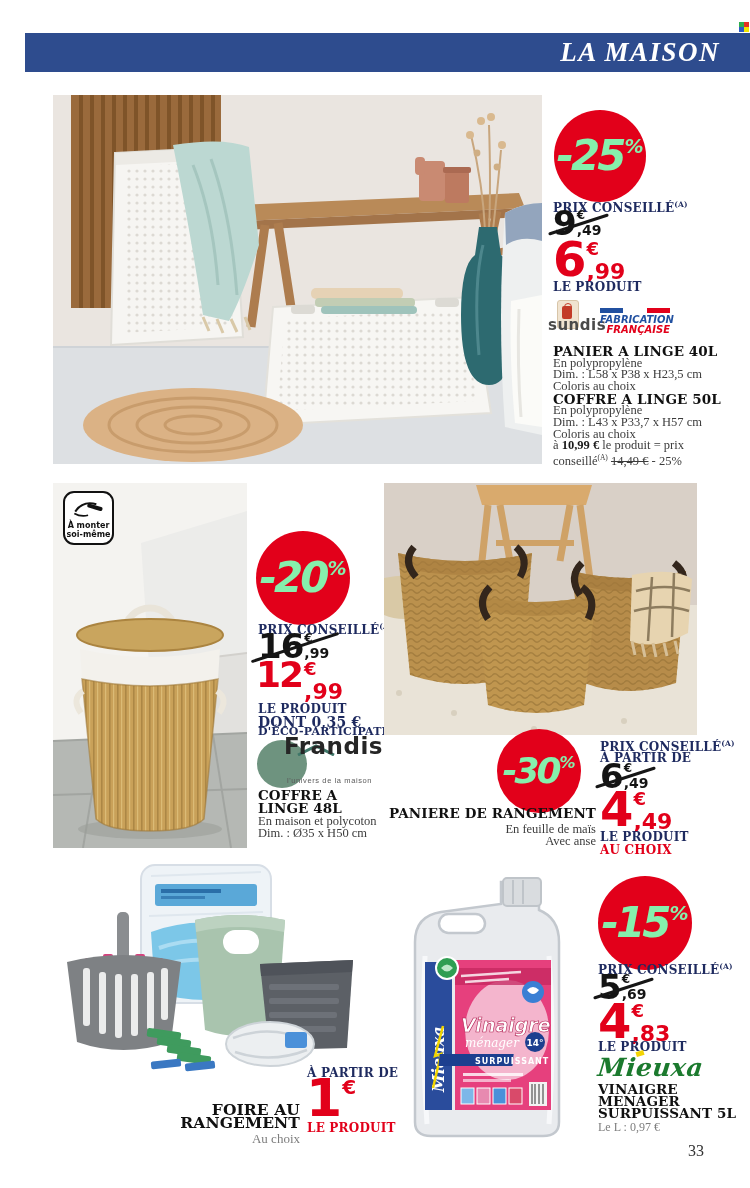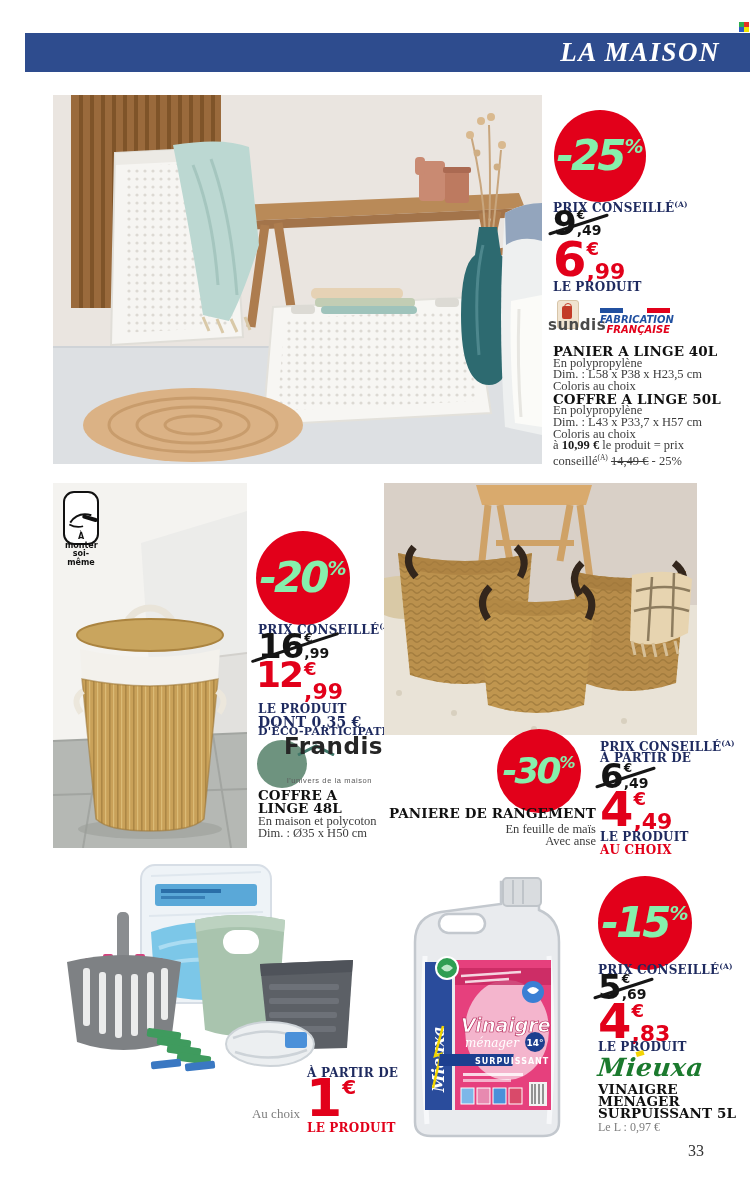--- a/index.html
+++ b/index.html
@@ -68,22 +68,22 @@
   .fab-l2{color:#e2001a;}
   .frandis-circle{width:50px;height:48px;border-radius:50%;background:#6e937f;}
   .frandis-word{font-family:"DejaVu Sans",sans-serif;font-weight:bold;font-size:23px;
                 color:#262626;letter-spacing:.5px;}
   .frandis-tag{font-family:"Liberation Sans",sans-serif;font-size:7.5px;color:#5b5b5b;
                letter-spacing:.6px;}
   .mieuxa{font-family:"DejaVu Serif",serif;font-style:italic;font-weight:bold;
           font-size:25px;color:#1b7a2e;transform:skewX(-6deg);letter-spacing:.5px;}
 
   
-  .asm{left:63px;top:491px;width:36px;height:54px;background:#fff;border:2.5px solid #111;
-       border-radius:11px;text-align:center;box-sizing:border-box;padding-top:14px;}
+  .asm{left:63px;top:491px;width:51px;height:54px;background:#fff;border:2.5px solid #111;
+       border-radius:11px;text-align:center;box-sizing:border-box;padding-top:3px;}
   .asm-txt{font-family:"DejaVu Sans",sans-serif;font-weight:bold;font-size:8px;
            line-height:8.5px;color:#111;}
 
   .pagenum{font-family:"Liberation Serif",serif;font-size:16px;color:#333;}
   svg text{user-select:none;}
 </style>
 </head>
 <body>
 
 <div id="page">
@@ -472,20 +472,21 @@
 
   <div class="abs pc-label" style="left:307px;top:1066px">À PARTIR DE</div>
   <div class="abs newprice" style="left:306px;top:1077px">
     <span class="n-int" style="font-size:52px">1</span>
       <span class="n-stack">
         <span class="n-eur" style="font-size:20px">€</span>
       </span>
   </div>
   <div class="abs unit red" style="left:307px;top:1121px">LE PRODUIT</div>
   <div class="abs r" style="left:120px;top:1104px;width:180px">
+    <div class="pname" style="font-size:15.5px">FOIRE AU RANGEMENT</div>
     <div class="pdesc gray" style="font-size:13px;margin-top:4px">Au choix</div>
   </div>
 
   <svg class="abs" style="left:395px;top:870px" width="185" height="278" viewBox="0 0 185 278">
     <g>
       <path d="M20,72 Q20,46 46,42 L106,34 L106,12 L144,12 L144,40 Q164,48 164,72 L164,252 Q164,266 148,266 L36,266 Q20,266 20,252 Z" fill="#e9ebee" stroke="#c3c8ce" stroke-width="2.5"></path>
       <rect x="108" y="8" width="38" height="28" rx="4" fill="#d9dcdf" stroke="#bfc4c9" stroke-width="2"></rect>
       <line x1="118" y1="10" x2="118" y2="34" stroke="#bfc4c9" stroke-width="2"></line>
       <line x1="128" y1="10" x2="128" y2="34" stroke="#bfc4c9" stroke-width="2"></line>
       <rect x="44" y="44" width="46" height="19" rx="9.5" fill="#ffffff" stroke="#c3c8ce" stroke-width="2.5"></rect>

